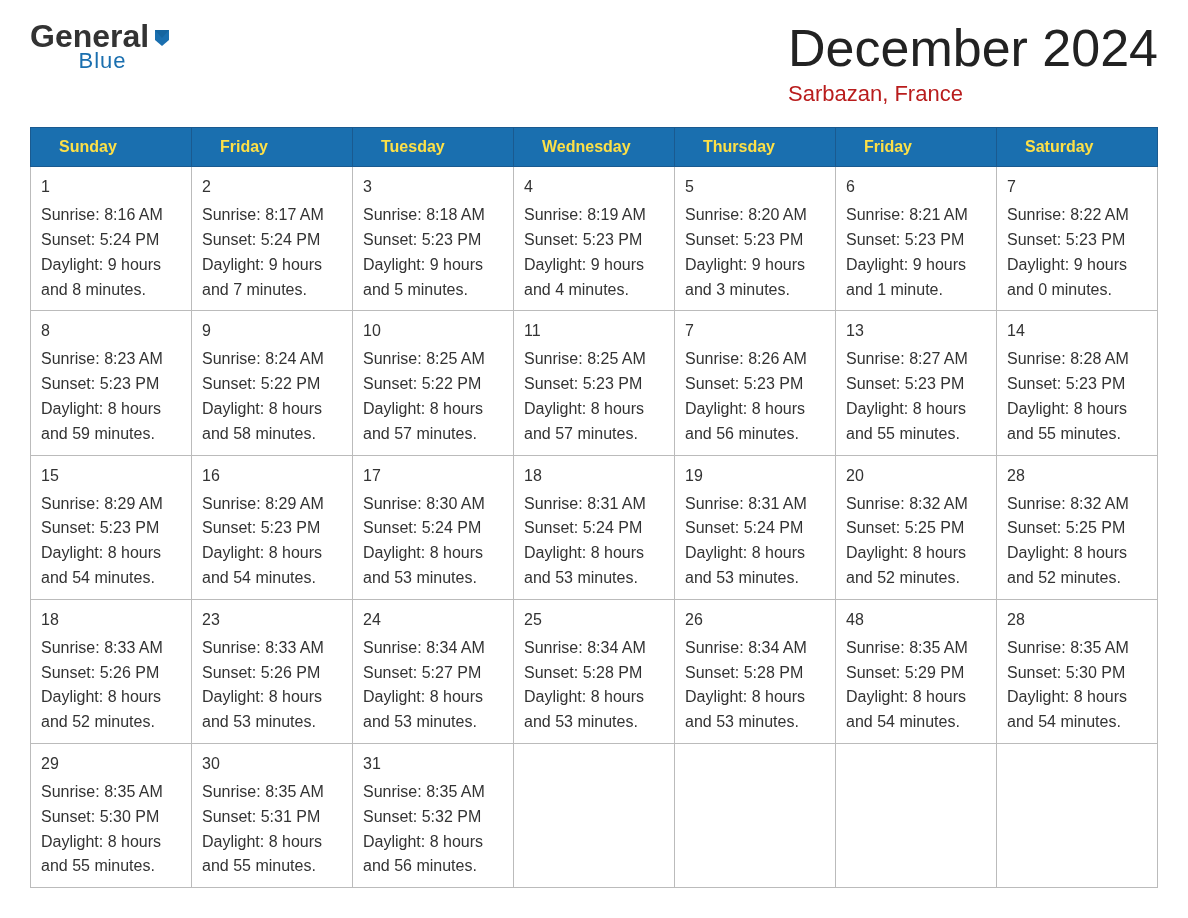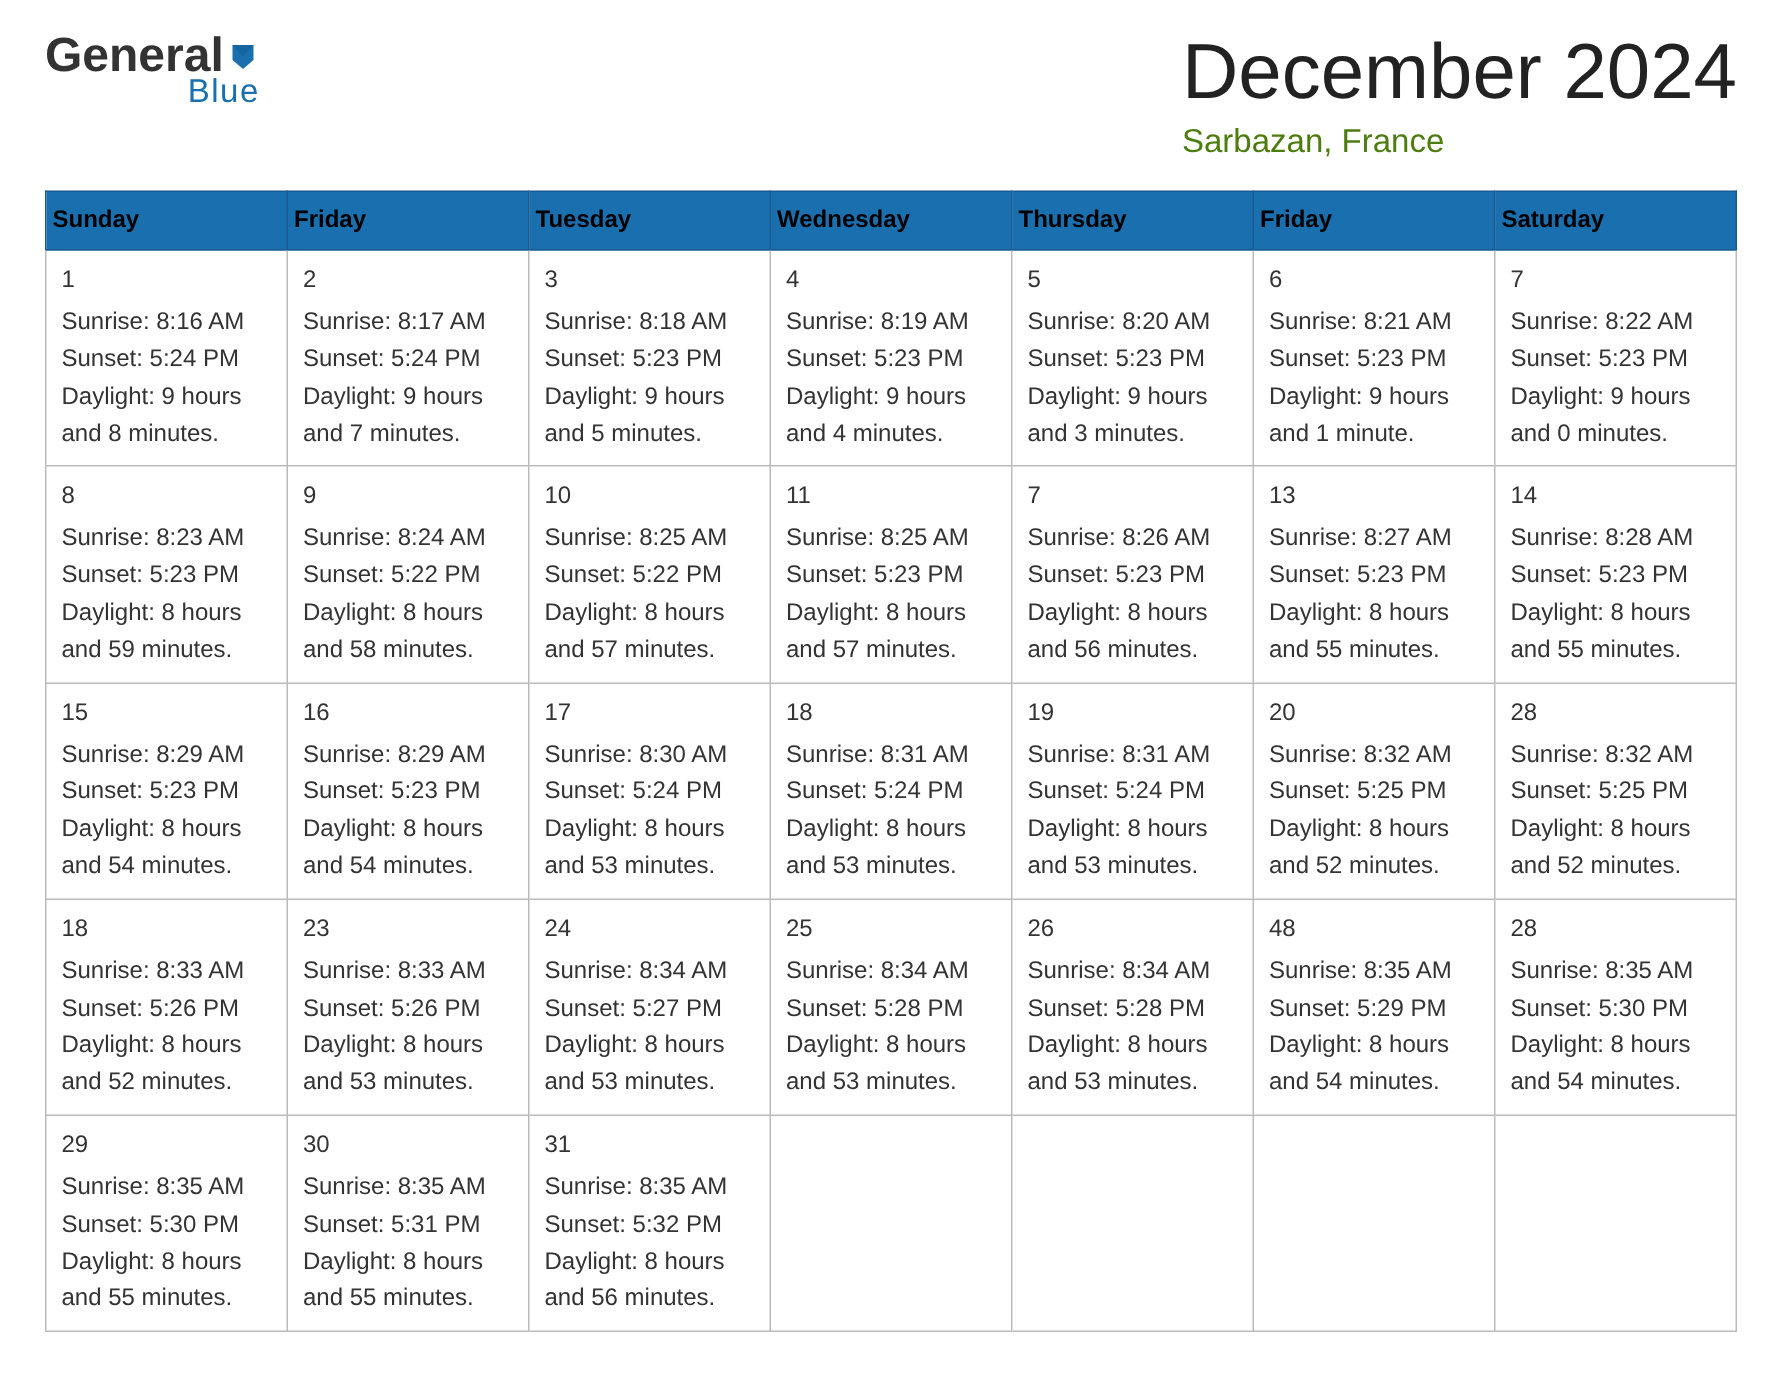--- a/index.html
+++ b/index.html
@@ -13,47 +13,47 @@
     }
     .header {
       display: flex;
       justify-content: space-between;
       align-items: flex-start;
       margin-bottom: 20px;
     }
     .logo-area {
       display: flex;
       flex-direction: column;
-      align-items: flex-end;
+      align-items: center;
     }
     .title-area {
       text-align: left;
     }
     .month-title {
       font-size: 52px;
       font-weight: normal;
       color: #222;
       line-height: 1.1;
     }
     .location {
       font-size: 22px;
-      color: #4d7c0f;
+      color: #b91c1c;
       margin-top: 4px;
     }
     .calendar-table {
       width: 100%;
       border-collapse: collapse;
       border: 1px solid #999;
     }
     .calendar-table th {
       background-color: #1a6faf;
-      color: #000000;
+      color: #fde047;
       font-size: 16px;
       font-weight: bold;
-      padding: 10px 4px;
+      padding: 10px 28px;
       text-align: left;
       border: 1px solid #1a5a90;
       margin-top: 11px;
     }
     .calendar-table td {
       vertical-align: top;
       padding: 8px 10px;
       border: 1px solid #bbb;
       width: calc(100% / 7);
       min-height: 110px;

